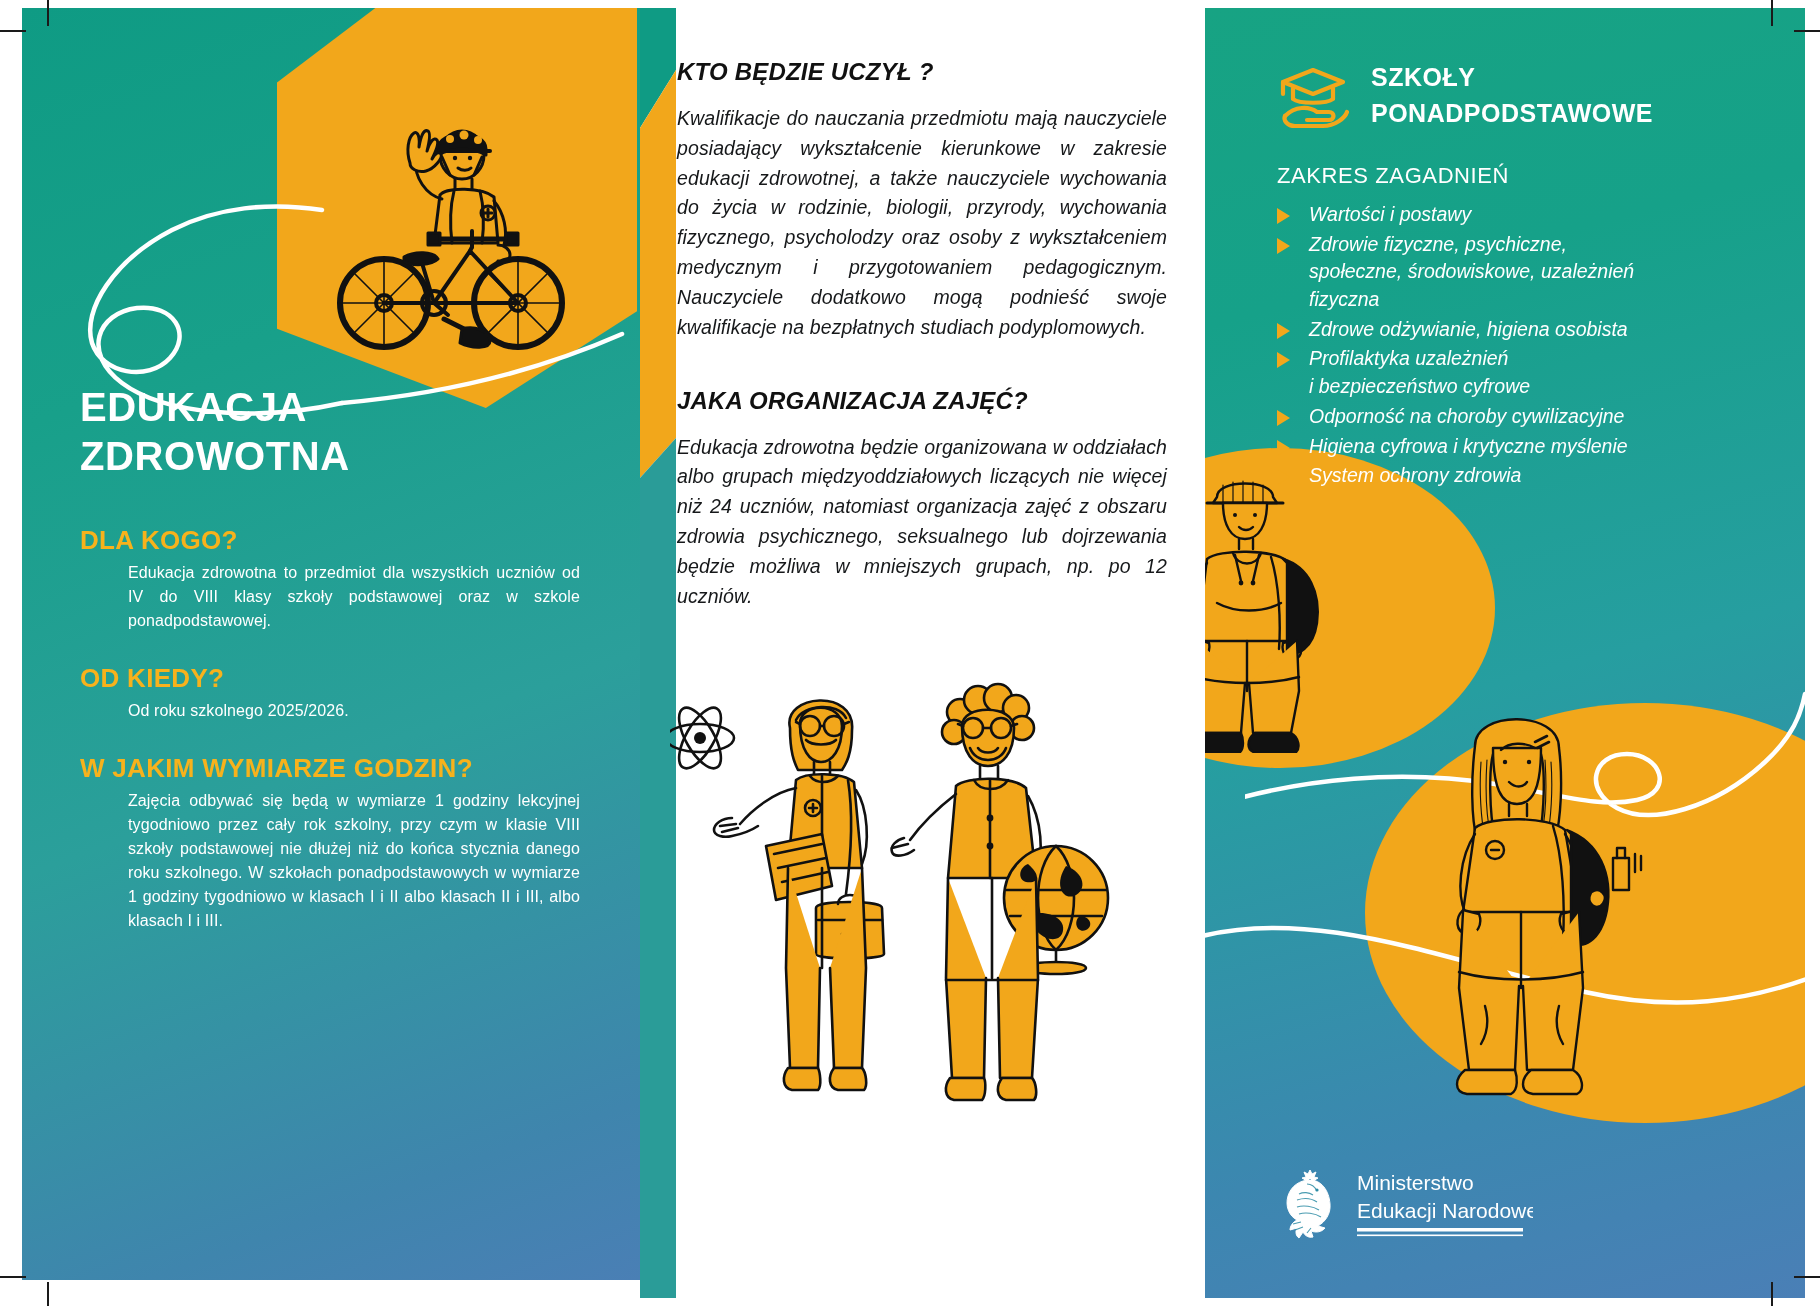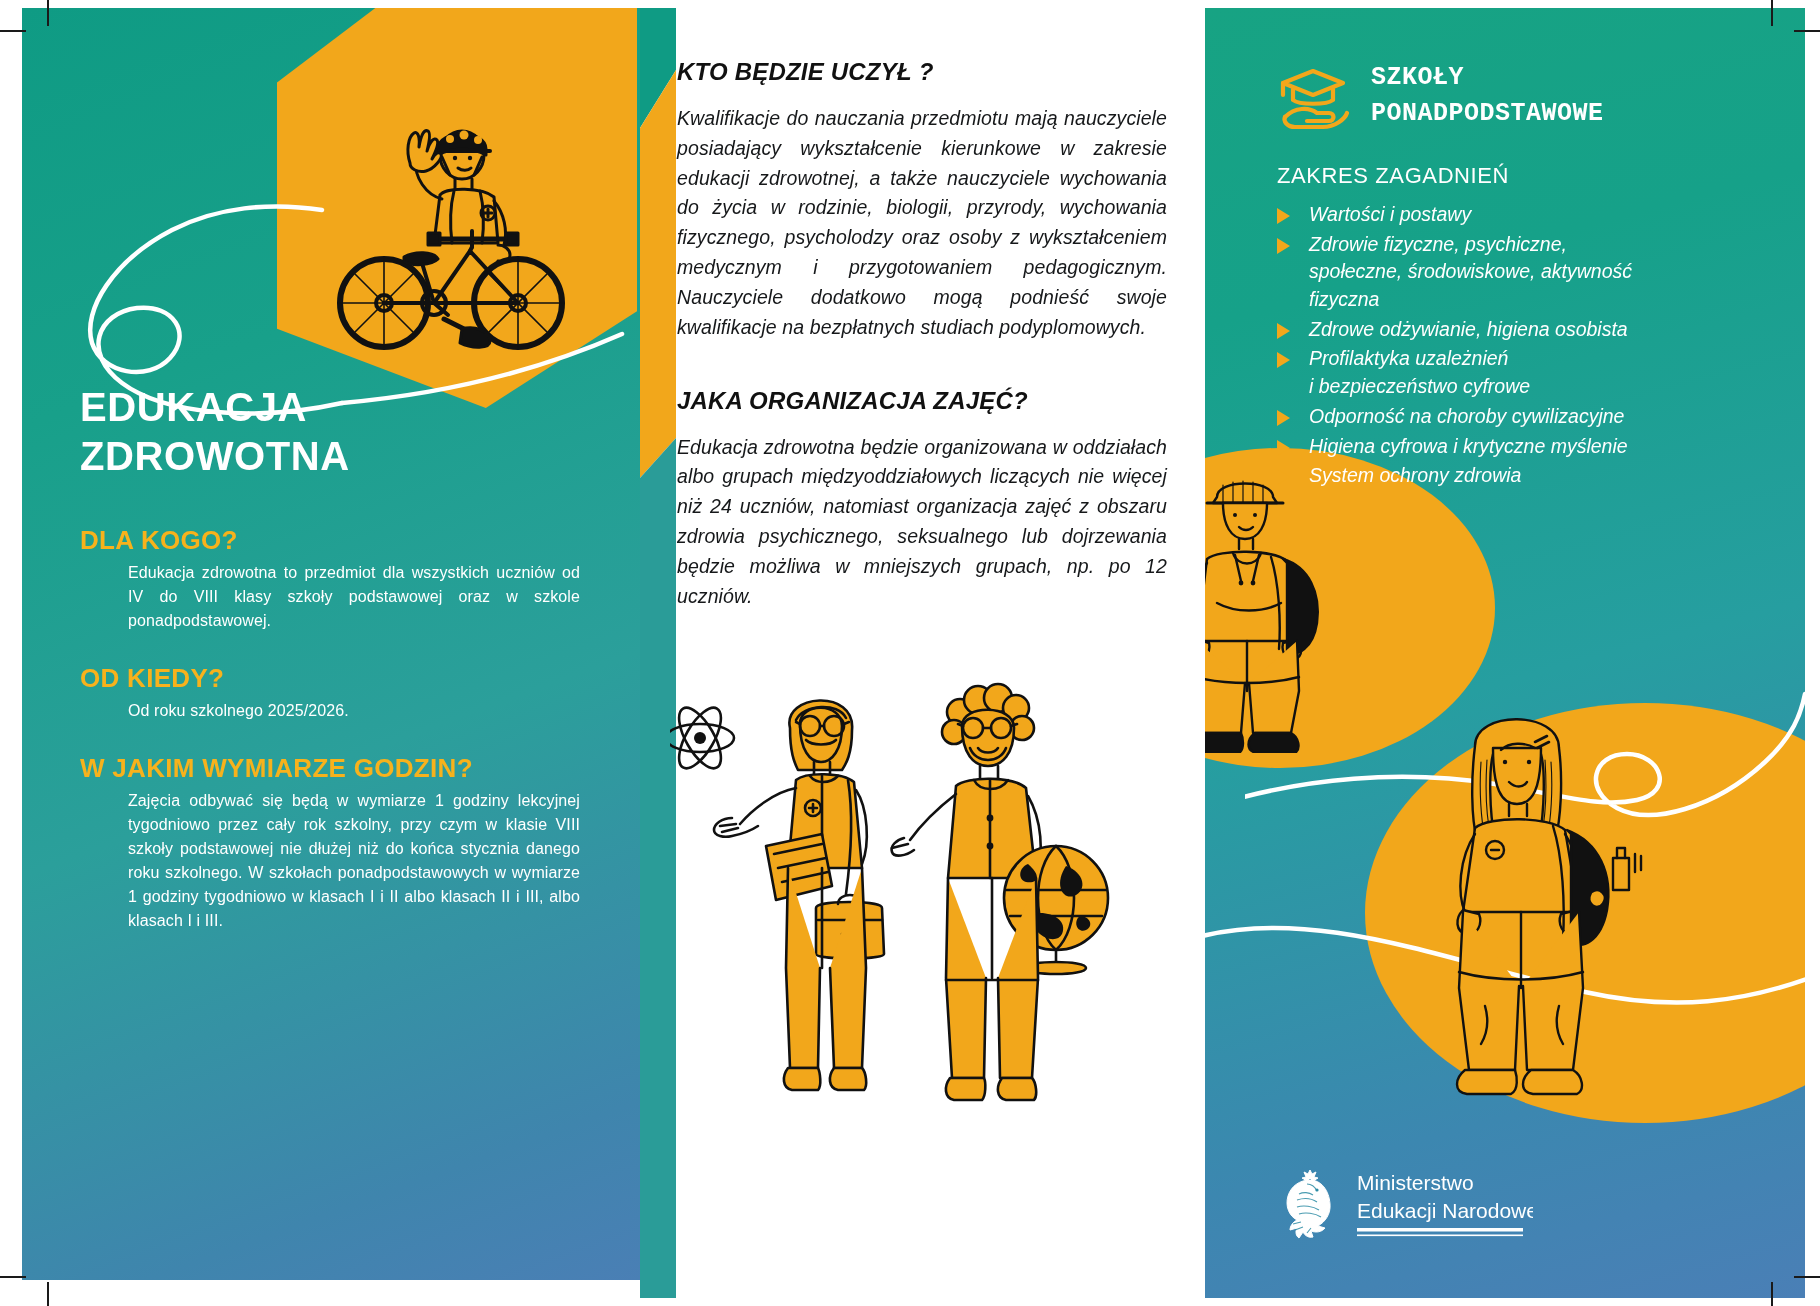--- a/index.html
+++ b/index.html
@@ -68,21 +68,21 @@
   .panel-right{
     position:absolute; left:1205px; top:8px; width:600px; height:1290px;
     background:linear-gradient(165deg,#17a383 0%, #16a189 22%, #269ea0 52%, #3c87b0 82%, #4a7fb6 100%);
     overflow:hidden;
   }
   .blob{ position:absolute; background:#f2a71b; border-radius:50%; }
   .blob-a{ left:-140px; top:440px; width:430px; height:320px; }
   .blob-b{ left:160px; top:695px; width:560px; height:420px; }
   .right-head{
     position:absolute; left:72px; top:52px; width:520px;
-    display:flex; gap:20px; align-items:flex-end;font-family:Liberation Mono, monospace;
+    display:flex; gap:20px; align-items:flex-start;
   }
   .cap-icon{ flex:0 0 auto; margin-top:4px; }
   .right-title{
     color:#fff; font-weight:bold; font-size:25px; line-height:1.42;
     letter-spacing:.5px;
   }
   .zakres{
     position:absolute; left:72px; top:155px;
     color:#fff; font-size:22px; letter-spacing:.6px;
   }
@@ -451,21 +451,21 @@
     <div class="zakres">ZAKRES ZAGADNIEŃ</div>
 
     <ul class="bullets">
       <li>
         <span class="tri"></span>
         <span class="cont">Wartości i postawy</span>
       </li>
       <li>
         <span class="tri"></span>
         <span class="cont">Zdrowie fizyczne, psychiczne,</span>
-        <span class="cont">społeczne, środowiskowe, aktywność</span>
+        <span class="cont">społeczne, środowiskowe, uzależnień</span>
         <span class="cont">fizyczna</span>
       </li>
       <li>
         <span class="tri"></span>
         <span class="cont">Zdrowe odżywianie, higiena osobista</span>
       </li>
       <li>
         <span class="tri"></span>
         <span class="cont">Profilaktyka uzależnień</span>
         <span class="cont">i bezpieczeństwo cyfrowe</span>

